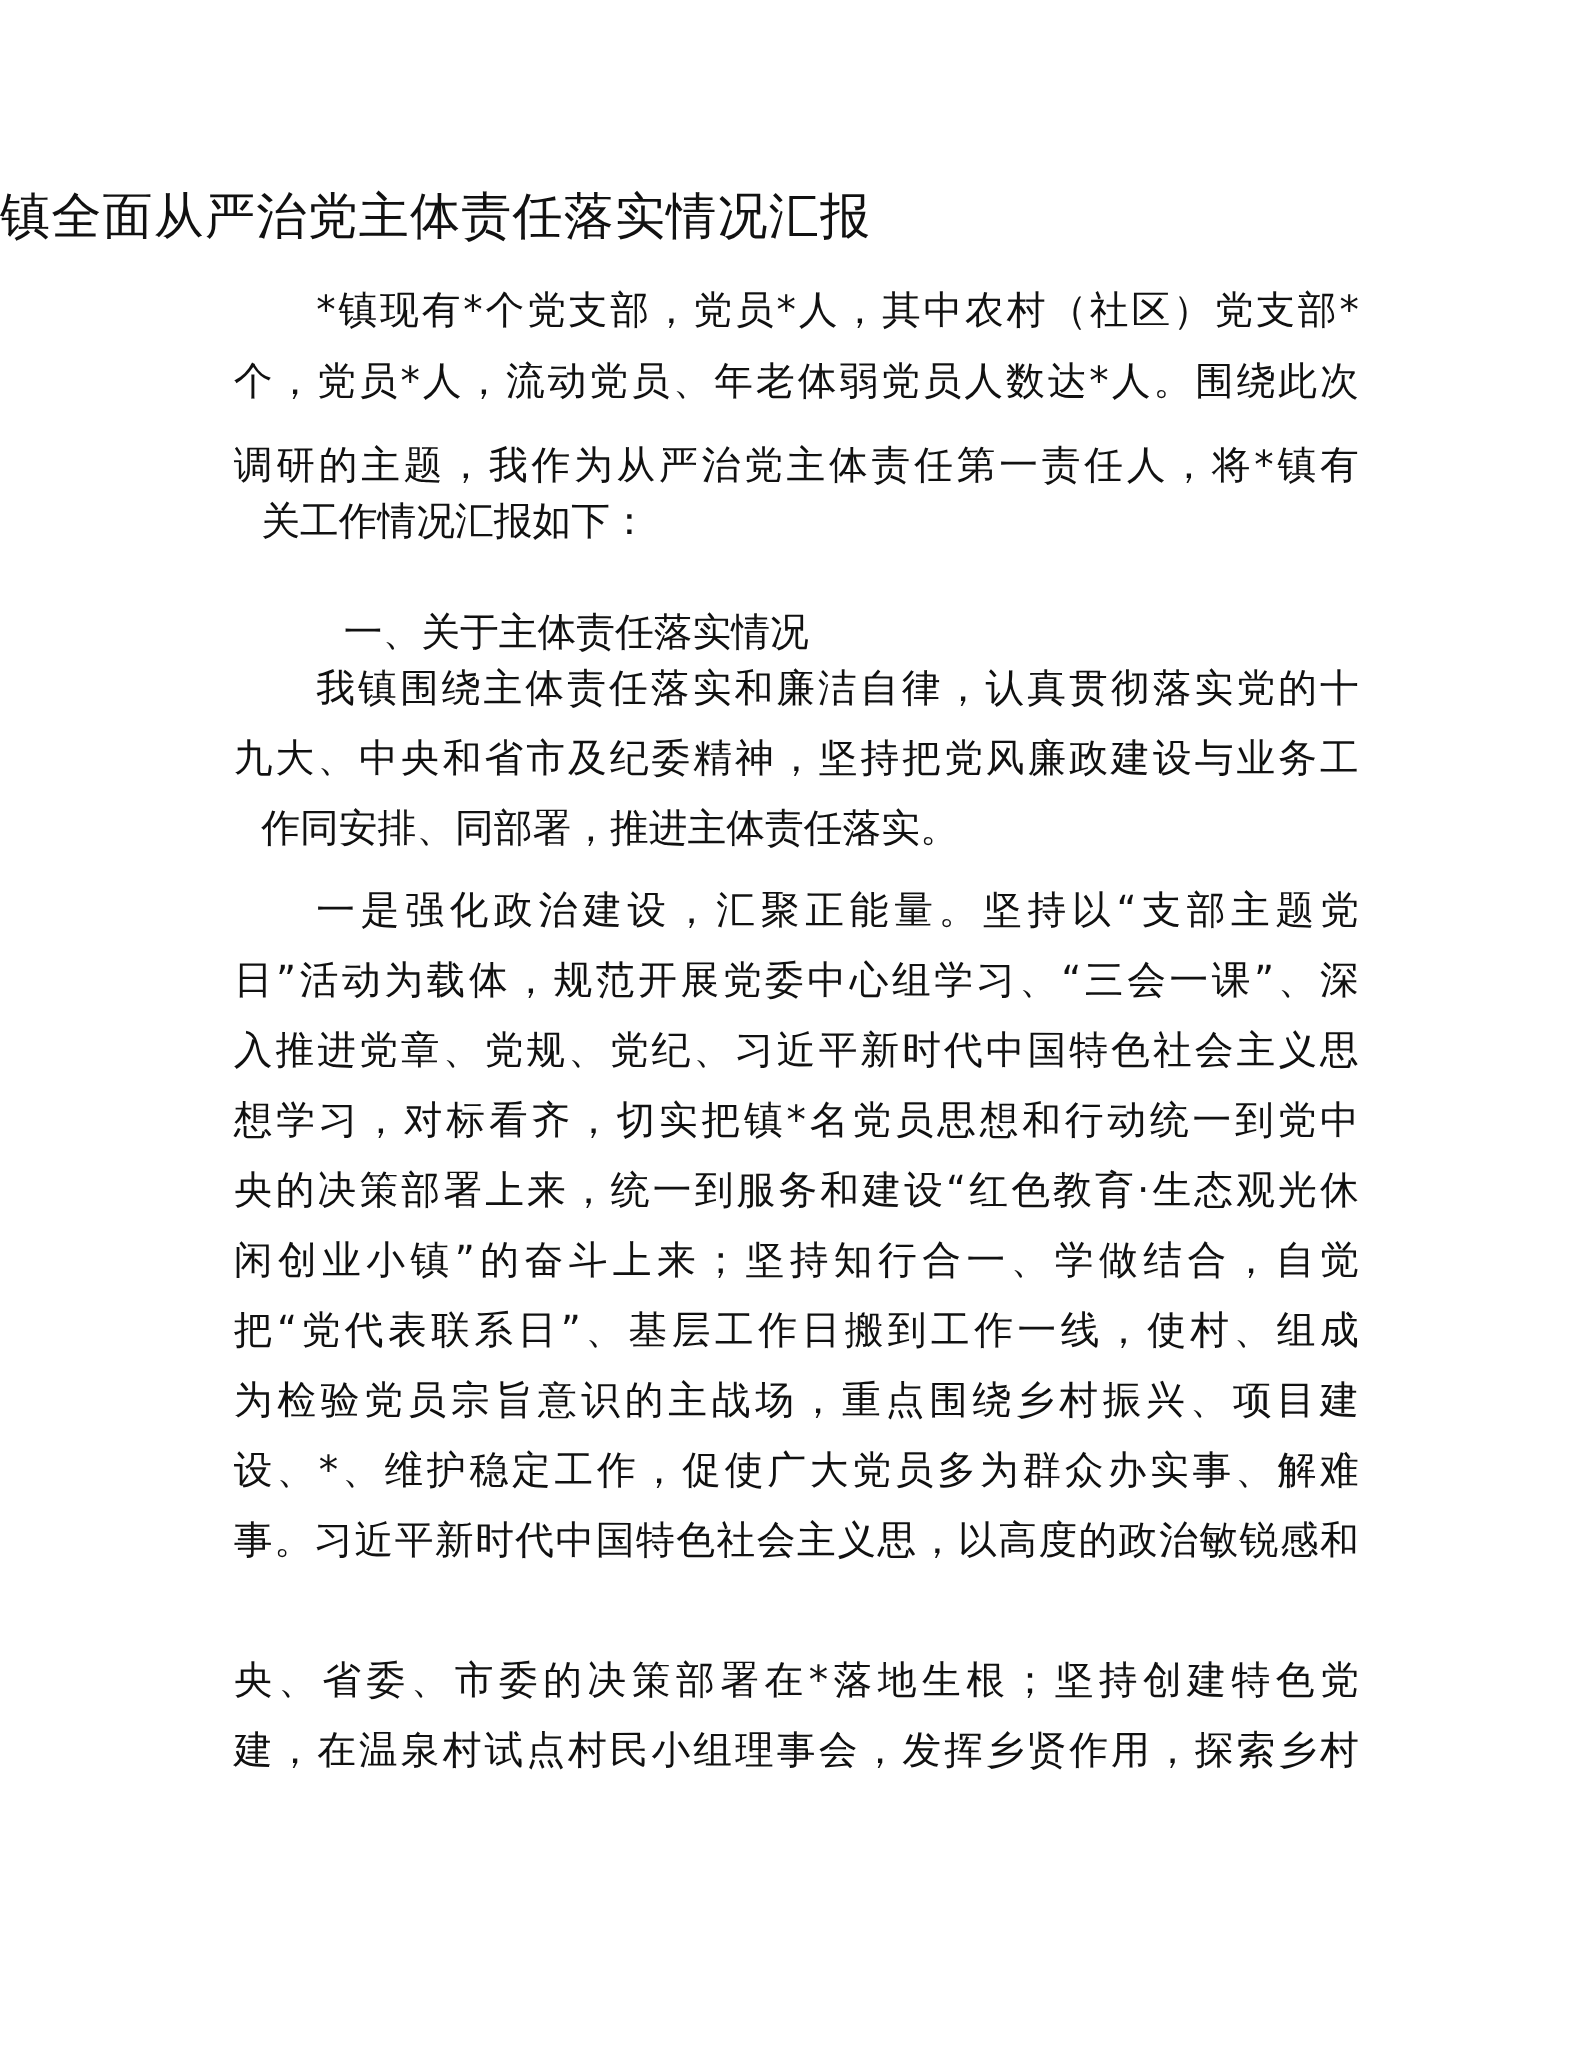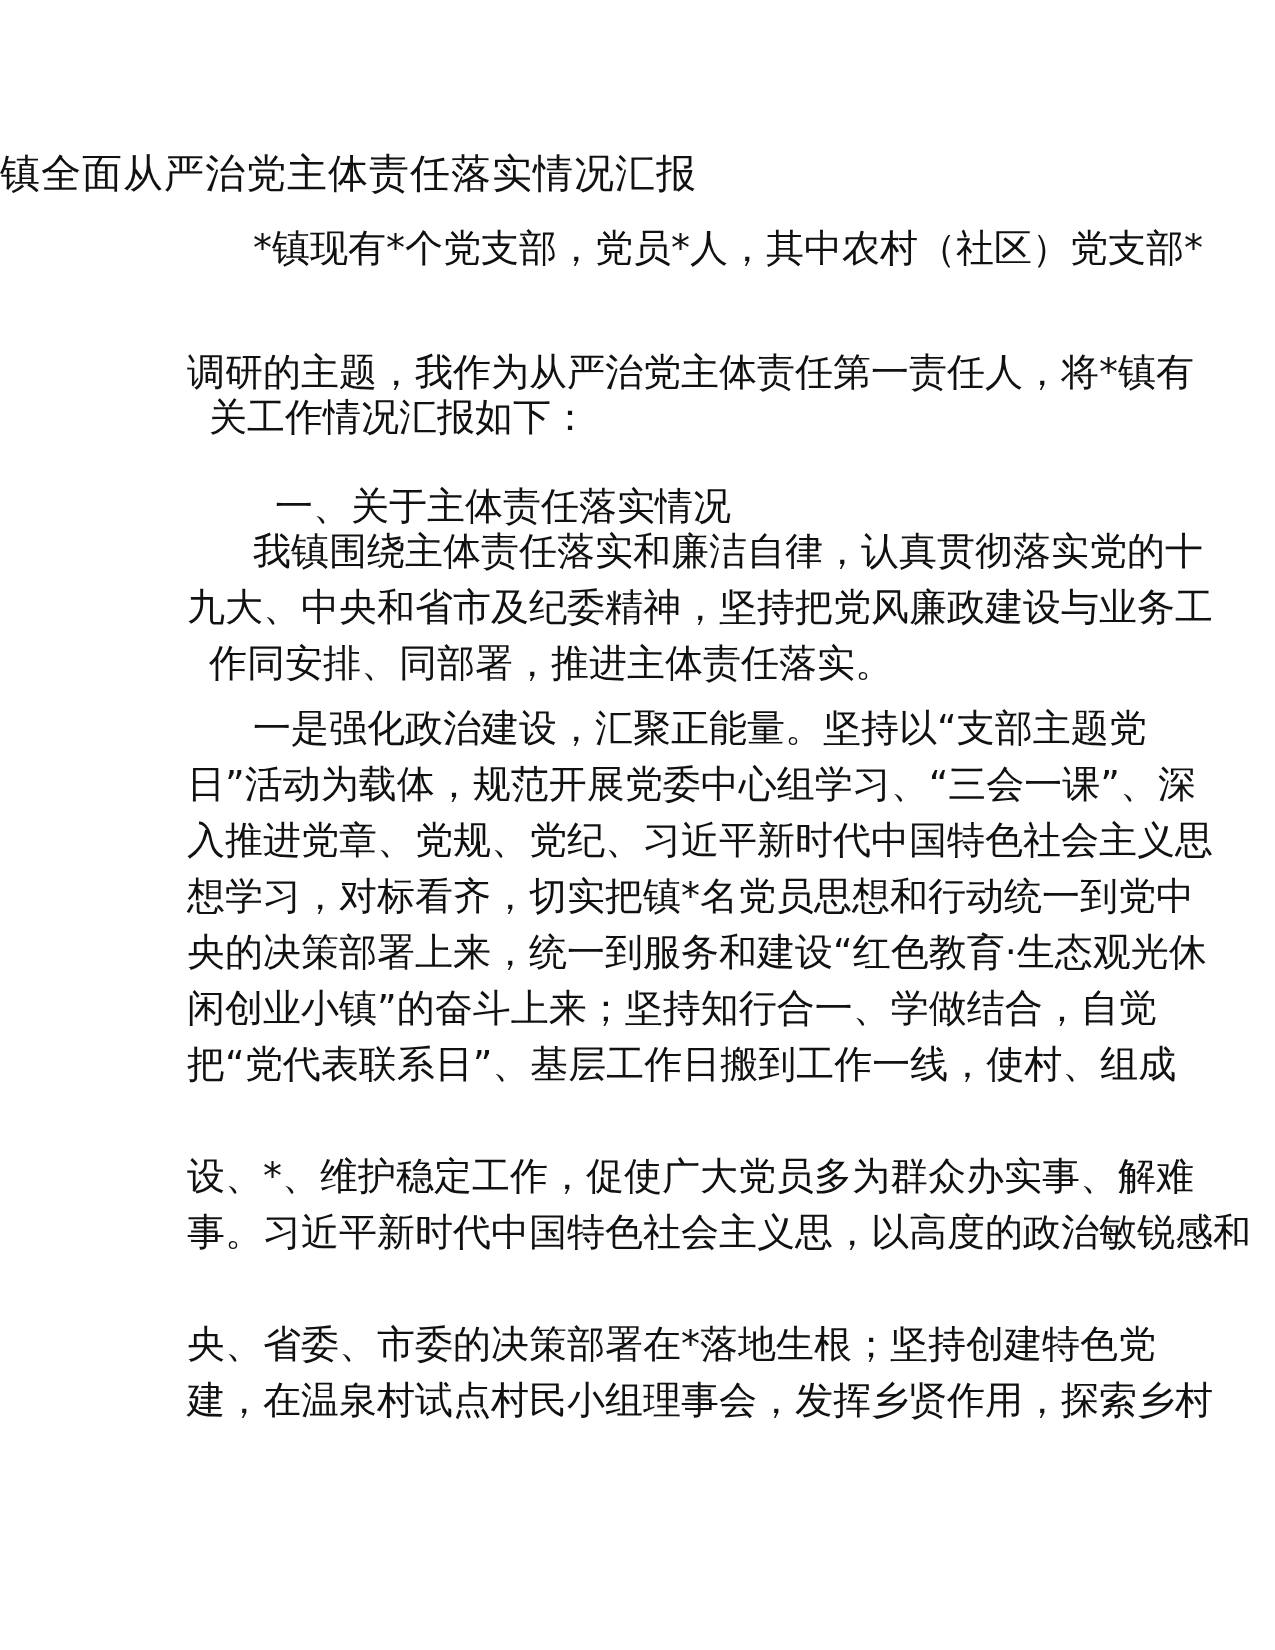--- a/index.html
+++ b/index.html
@@ -1,45 +1,47 @@
 <!DOCTYPE html>
 <html><head>
   <meta charset="utf-8">
   <style>
     html, body { margin: 0; padding: 0; background: #ffffff; }
     body { width: 1275px; height: 1650px; position: relative; overflow: hidden;
       font-family: "DejaVu Sans", "Liberation Sans", sans-serif; color: #111111; }
     .page { position: absolute; left: 0; top: 0; width: 1275px; height: 1650px; background: #ffffff; }
     .title { position: absolute; left: 0; width: 1275px; top: 148px; text-align: left;
       font-size: 40px; line-height: 50px; letter-spacing: 1px; }
-    .line { position: absolute; left: 187px; width: 900px; font-size: 38px; line-height: 40px;
+    .line { position: absolute; left: 187px; width: 900px; font-size: 31px; line-height: 40px;
       white-space: nowrap; text-align: justify; text-align-last: justify; }
     .line.last { text-align-last: left; margin-left: 22px; }
     .line.indent { padding-left: 66px; width: 834px; }
   </style>
 </head>
 <body>
 
 <div class="page">
   <div class="title">镇全面从严治党主体责任落实情况汇报</div>
 
   <div class="line indent" style="top:228px">*镇现有*个党支部，党员*人，其中农村（社区）党支部*</div>
+  <div class="line" style="top:285px">个，党员*人，流动党员、年老体弱党员人数达*人。围绕此次</div>
   <div class="line" style="top:352px">调研的主题，我作为从严治党主体责任第一责任人，将*镇有</div>
   <div class="line last" style="top:397px">关工作情况汇报如下：</div>
 
   <div class="line indent last" style="top:486px">一、关于主体责任落实情况</div>
 
   <div class="line indent" style="top:531px">我镇围绕主体责任落实和廉洁自律，认真贯彻落实党的十</div>
   <div class="line" style="top:587px">九大、中央和省市及纪委精神，坚持把党风廉政建设与业务工</div>
   <div class="line indent" style="top:708px">一是强化政治建设，汇聚正能量。坚持以“支部主题党</div>
 
   <div class="line last" style="top:643px">作同安排、同部署，推进主体责任落实。</div>
   <div class="line" style="top:764px">日”活动为载体，规范开展党委中心组学习、“三会一课”、深</div>
   <div class="line" style="top:820px">入推进党章、党规、党纪、习近平新时代中国特色社会主义思</div>
   <div class="line" style="top:876px">想学习，对标看齐，切实把镇*名党员思想和行动统一到党中</div>
   <div class="line" style="top:932px">央的决策部署上来，统一到服务和建设“红色教育·生态观光休</div>
   <div class="line" style="top:988px">闲创业小镇”的奋斗上来；坚持知行合一、学做结合，自觉</div>
   <div class="line" style="top:1044px">把“党代表联系日”、基层工作日搬到工作一线，使村、组成</div>
+  <div class="line" style="top:1100px">为检验党员宗旨意识的主战场，重点围绕乡村振兴、项目建</div>
   <div class="line" style="top:1156px">设、*、维护稳定工作，促使广大党员多为群众办实事、解难</div>
   <div class="line" style="top:1212px">事。习近平新时代中国特色社会主义思，以高度的政治敏锐感和</div>
   <div class="line" style="top:1324px">央、省委、市委的决策部署在*落地生根；坚持创建特色党</div>
   <div class="line" style="top:1380px">建，在温泉村试点村民小组理事会，发挥乡贤作用，探索乡村</div>
 </div>
 
 </body></html>

